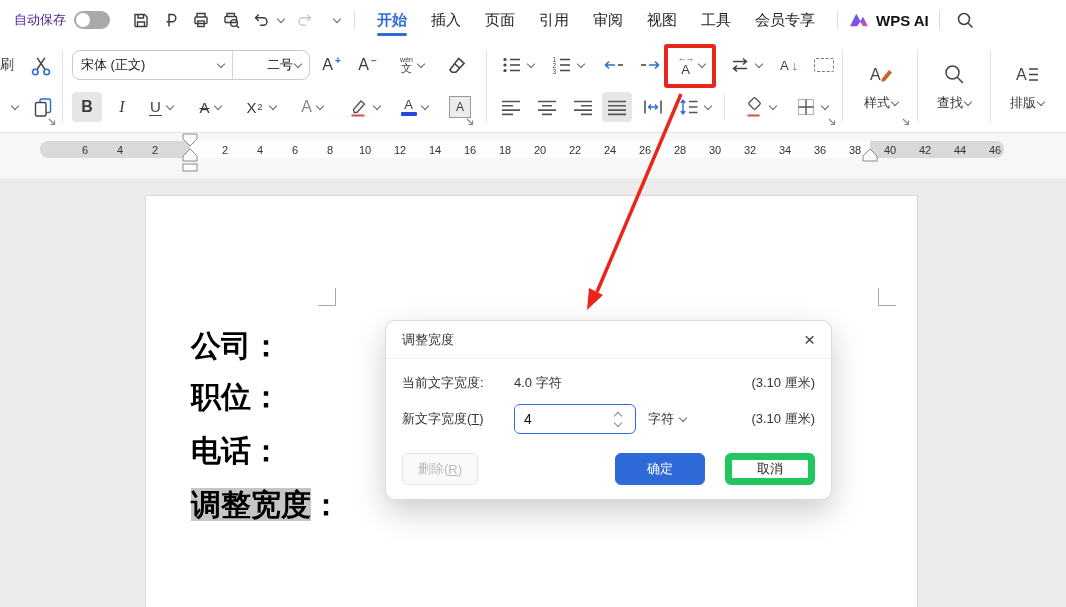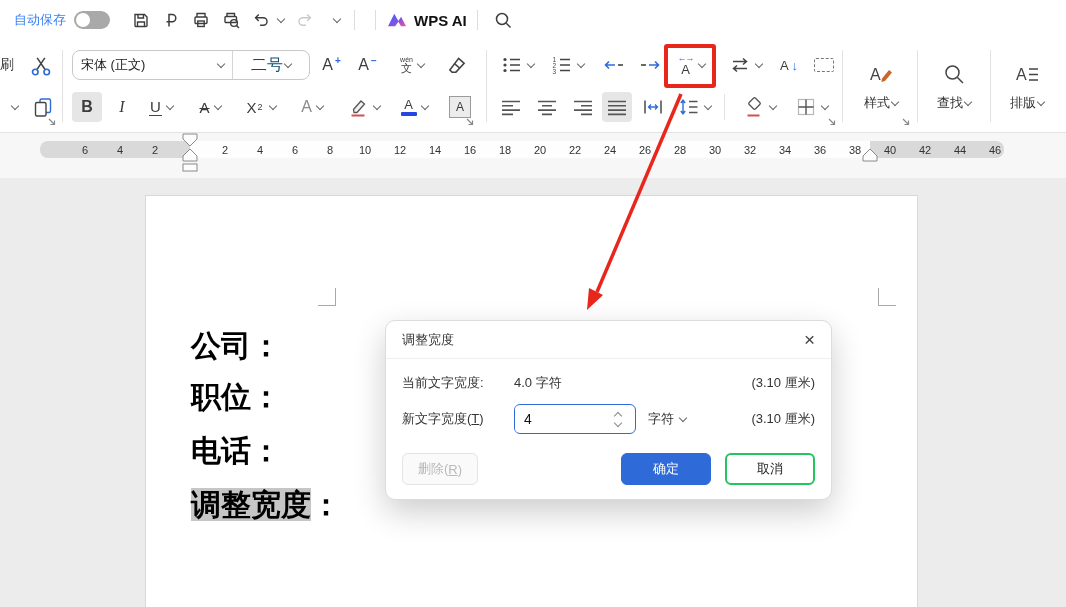--- a/index.html
+++ b/index.html
@@ -1,21 +1,21 @@
 <!DOCTYPE html>
 <html><head>
 <meta charset="utf-8">
 <style>
   * { margin:0; padding:0; box-sizing:border-box; }
   html,body { width:1066px; height:607px; font-family:"Liberation Sans",sans-serif; background:#fff; overflow:hidden; }
   #app { position:relative; width:1066px; height:607px; background:#fff; }
 
   
   .titlebar { position:absolute; left:0; top:0; width:1066px; height:40px; display:flex; align-items:center; padding-left:14px; background:#fff; }
-  .autosave { font-size:13px; color:#3b82f6; margin-right:8px; }
+  .autosave { font-size:13px; color:#4c1d95; margin-right:8px; }
   .toggle { width:36px; height:18px; border-radius:9px; background:#a9a9a9; position:relative; margin-right:16px; flex:none; cursor:pointer; }
   .toggle .knob { position:absolute; left:2px; top:2px; width:14px; height:14px; border-radius:50%; background:#fff; }
   .tbi { width:30px; height:26px; display:flex; align-items:center; justify-content:center; border-radius:4px; flex:none; }
   .tbi svg { display:block; }
   .vsep { width:1px; height:20px; background:#ddd; margin:0 10px; flex:none; }
   .tabs { display:flex; align-items:center; gap:0; height:40px; }
   .tab { font-size:15px; color:#242424; padding:0 12px; height:40px; line-height:40px; position:relative; cursor:pointer; white-space:nowrap; }
   .tab.active { color:#2e6bd9; font-weight:bold; }
   .tab.active::after { content:""; position:absolute; left:12px; right:12px; bottom:4px; height:3px; background:#2e6bd9; border-radius:2px; }
   .wpsai { display:flex; align-items:center; gap:6px; font-size:15px; font-weight:bold; color:#111; }
@@ -23,21 +23,21 @@
   
   .ribbon { position:absolute; left:0; top:40px; width:1066px; height:93px; background:#fff; border-bottom:1px solid #e3e3e3; }
   .ri { position:absolute; top:8px; height:34px; display:flex; align-items:center; justify-content:center; gap:3px; color:#3c3c3c; font-size:14px; border-radius:4px; }
   .r2 { top:52px; height:30px; }
   .chev { width:6px; height:6px; border-right:1.4px solid #666; border-bottom:1.4px solid #666; transform:rotate(45deg); display:inline-block; margin-left:2px; flex:none; position:relative; top:-1px; }
   .hl { background:#e6e6e6; }
   .gsep { position:absolute; top:10px; height:72px; width:1px; background:#e2e2e2; }
   .gsep2 { position:absolute; width:1px; background:#e2e2e2; }
   .combo { position:absolute; left:72px; top:10px; width:238px; height:30px; border:1px solid #c9c9c9; border-radius:8px; display:flex; align-items:center; }
   .combo .cell1 { flex:none; width:160px; height:100%; display:flex; align-items:center; padding:0 8px; font-size:13px; color:#222; border-right:1px solid #d5d5d5; justify-content:space-between; cursor:pointer; }
-  .combo .cell2 { flex:1; height:100%; display:flex; align-items:center; justify-content:center; padding:0 8px; font-size:16px; color:#0c4a6e; cursor:pointer; }
+  .combo .cell2 { flex:1; height:100%; display:flex; align-items:center; justify-content:flex-end; padding:0 8px; font-size:13px; color:#000000; cursor:pointer; }
   .bigbtn { position:absolute; top:6px; height:82px; display:flex; flex-direction:column; align-items:center; justify-content:center; gap:8px; border-radius:4px; cursor:pointer; }
   .bigbtn .lbl { font-size:13px; color:#333; display:flex; align-items:center; }
   .corner { position:absolute; width:8px; height:8px; }
   .corner svg { display:block; }
   .supb { color:#2e6bd9; font-size:10px; position:relative; top:-5px; left:-1px; font-weight:bold; }
   .aw { display:flex; flex-direction:column; align-items:center; line-height:1; }
   .aw .arr { font-size:9px; color:#2e6bd9; letter-spacing:-1px; }
   .aw .base { font-size:13px; color:#3c3c3c; }
   .phon { display:flex; flex-direction:column; align-items:center; line-height:1; }
   .phon .py { font-size:7px; color:#3c3c3c; }
@@ -76,21 +76,21 @@
   .spinbox { width:122px; height:30px; border:1.5px solid #2e6bd9; border-radius:6px; display:flex; align-items:center; flex:none; overflow:hidden; background:#fff; }
   .spinbox input { border:none; outline:none; width:92px; height:26px; padding-left:9px; font-size:14px; color:#111; font-family:"Liberation Sans",sans-serif; }
   .spin { display:flex; flex-direction:column; gap:4px; align-items:center; width:22px; }
   .spin .chev { margin:0; border-color:#888; }
   .chev.up { transform:rotate(-135deg); top:2px; }
   .d-unit { margin-left:12px; display:flex; align-items:center; gap:4px; cursor:pointer; }
   .d-btns { position:absolute; left:16px; right:16px; top:132px; height:32px; display:flex; align-items:center; }
   .btn { height:32px; border-radius:6px; font-size:13px; display:flex; align-items:center; justify-content:center; cursor:pointer; }
   .btn-del { width:76px; background:#fafafa; border:1px solid #e4e4e4; color:#b9b9b9; cursor:default; }
   .btn-ok { width:90px; margin-left:auto; background:#2e6bd9; color:#fff; border:1px solid #2e6bd9; }
-  .btn-cancel { width:90px; margin-left:14px; background:#fff; border:2px solid #22c55e; color:#222; }
+  .btn-cancel { width:90px; margin-left:20px; background:#fff; border:7px solid #22c55e; color:#222; }
 
   .overlay { position:absolute; left:0; top:0; z-index:40; pointer-events:none; }
   svg.ic { display:block; }
 </style>
 </head>
 <body>
 
 <div id="app">
 
   <div class="titlebar">
@@ -135,20 +135,30 @@
     <span class="tbi">
       <svg class="ic" width="18" height="18" viewBox="0 0 20 20" fill="none" stroke="#c9c9c9" stroke-width="1.6">
           <path d="M12.5 4 L16 7.5 l-3.5 3.5"></path>
           <path d="M16 7.5 h-8.5 a4.2 4.2 0 0 0 0 8.4 h3.5"></path>
         </svg>
     </span>
     <span class="chev" style="margin:0 4px 0 14px;"></span>
 
     <span class="vsep"></span>
 
+    <div class="tabs" id="tabs">
+        <span class="tab active">开始</span>
+        <span class="tab">插入</span>
+        <span class="tab">页面</span>
+        <span class="tab">引用</span>
+        <span class="tab">审阅</span>
+        <span class="tab">视图</span>
+        <span class="tab">工具</span>
+        <span class="tab">会员专享</span>
+      </div>
 
     <span class="vsep"></span>
 
     <span class="wpsai">
       <svg class="ic" width="22" height="18" viewBox="0 0 24 20">
         <defs>
             <linearGradient id="g1" x1="0" y1="0" x2="1" y2="1">
               <stop offset="0" stop-color="#2b6cff"></stop>
               <stop offset="0.6" stop-color="#8a4fe0"></stop>
               <stop offset="1" stop-color="#f4568a"></stop>

